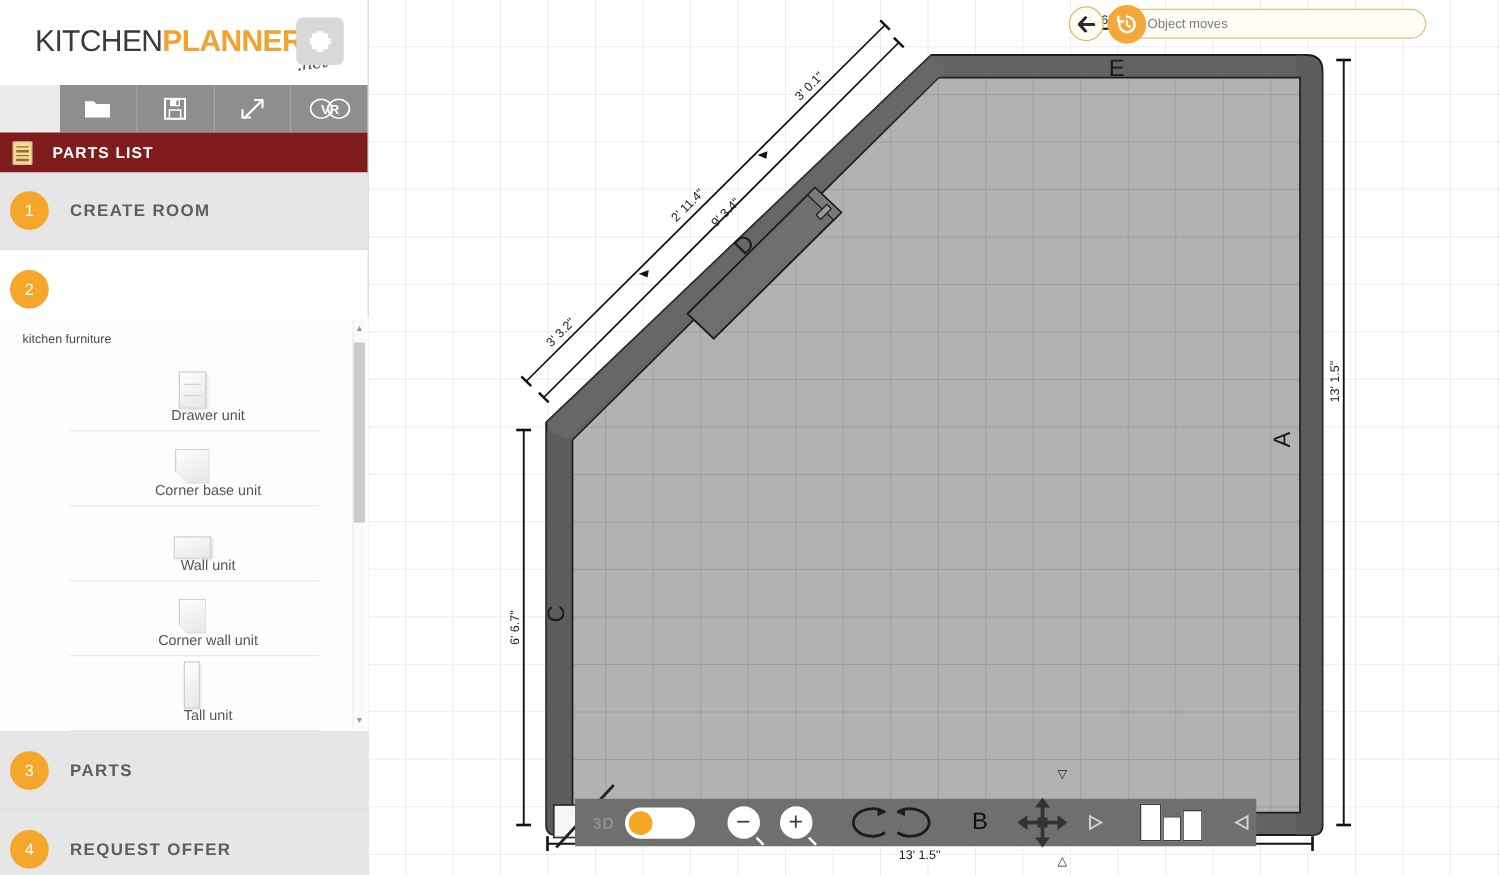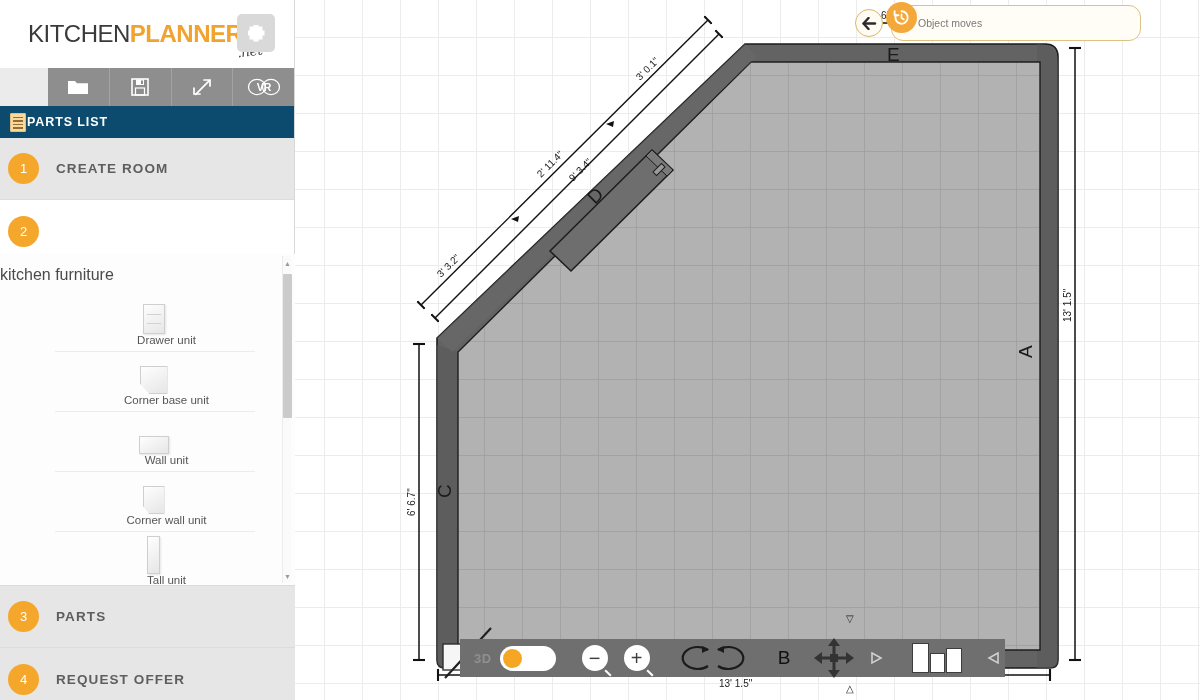--- a/index.html
+++ b/index.html
@@ -41,22 +41,22 @@
 
   .tool-row { display: flex; height: 38px; background: #8e8e8e; margin-left: 48px; }
   .tool-btn {
     flex: 1; display: flex; align-items: center; justify-content: center;
     border-right: 1px solid #a3a3a3; cursor: pointer; position: relative;
   }
   .tool-btn:last-child { border-right: none; }
   .tool-btn svg { display: block; }
 
   .parts-list {
-    height: 32px; background: #0c4a6e; display: flex; align-items: center;
-    padding-left: 10px; gap: 1px; cursor: pointer;
+    height: 32px; background: #7f1d1d; display: flex; align-items: center;
+    padding-left: 10px; gap: 16px; cursor: pointer;
   }
   .parts-icon { position: relative; width: 16px; height: 19px; }
   .parts-icon .sheet {
     position: absolute; inset: 0; background: #fbd79a; border-radius: 1px;
     border: 1px solid #e0c088;
   }
   .parts-icon .lines {
     position: absolute; left: 3px; top: 4px; width: 10px; height: 11px;
   }
   .parts-icon .lines i {
@@ -80,21 +80,21 @@
   .step-label {
     font-size: 13.5px; font-weight: 700; letter-spacing: 1.1px; color: #5e5e5e;
   }
   .step-label.active { color: #e8a23c; }
 
   .furniture-panel {
     position: absolute; left: 0; top: 254px; width: 295px; height: 332px;
     background: #fdfdfd; border-bottom: 1px solid #dcdcdc; overflow: hidden;
   }
   .furn-head {
-    font-size: 16px; color: #4a4a4a; padding: 12px 0 8px 0; font-weight: 400;
+    font-size: 10px; color: #4a4a4a; padding: 12px 0 8px 18px; font-weight: 400;
   }
   .furn-list { padding: 0; }
   .furn-item {
     display: flex; align-items: center; height: 60px; padding-left: 12px;
     cursor: pointer; position: relative; flex-direction: column;
   }
   .furn-item:after {
     content: ""; position: absolute; left: 55px; right: 40px; bottom: 0;
     height: 1px; background: #ececec;
   }
@@ -152,21 +152,21 @@
   #topbar {
     position: absolute; left: 560px; top: 5px; display: flex;
     align-items: center; gap: 8px; z-index: 20;
   }
   .back-btn {
     width: 28px; height: 28px; border-radius: 50%;
     background: #fefbf2; border: 1.6px solid #d9b768;
     display: flex; align-items: center; justify-content: center; cursor: pointer;
   }
   .hist-pill {
-    width: 250px; height: 36px; border-radius: 12px;
+    width: 250px; height: 24px; border-radius: 12px;
     background: #fffdf6; border: 1.4px solid #dcc285;
     display: flex; align-items: center; padding-left: 26px; position: relative;
     cursor: pointer;
   }
   .hist-icon {
     position: absolute; left: -6px; top: -4px; width: 31px; height: 31px;
     border-radius: 50%; background: #f4a83a;
     display: flex; align-items: center; justify-content: center;
   }
   .hist-text { font-size: 10.5px; color: #7a7a7a; }

